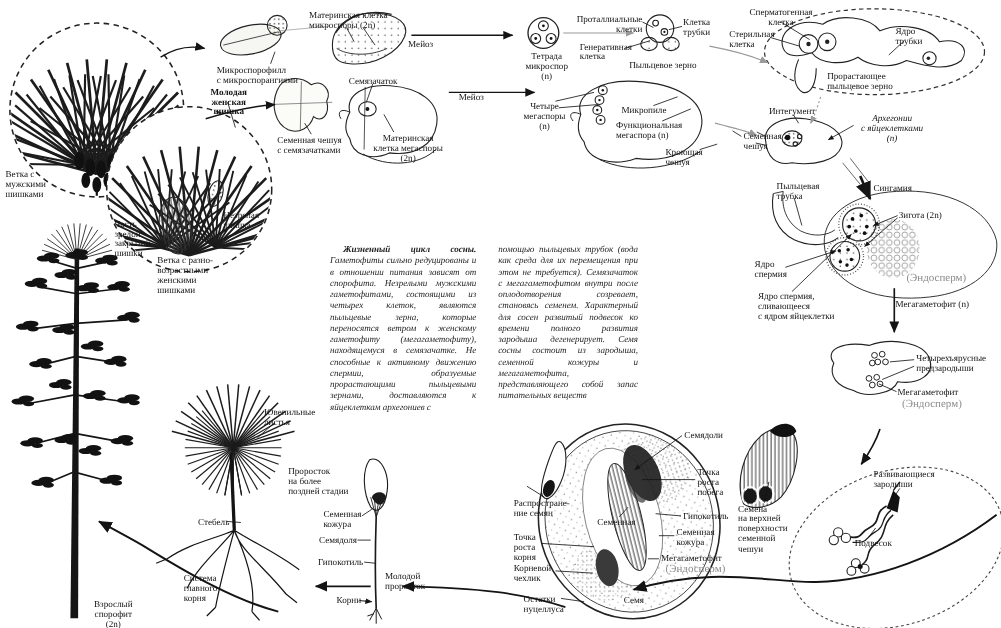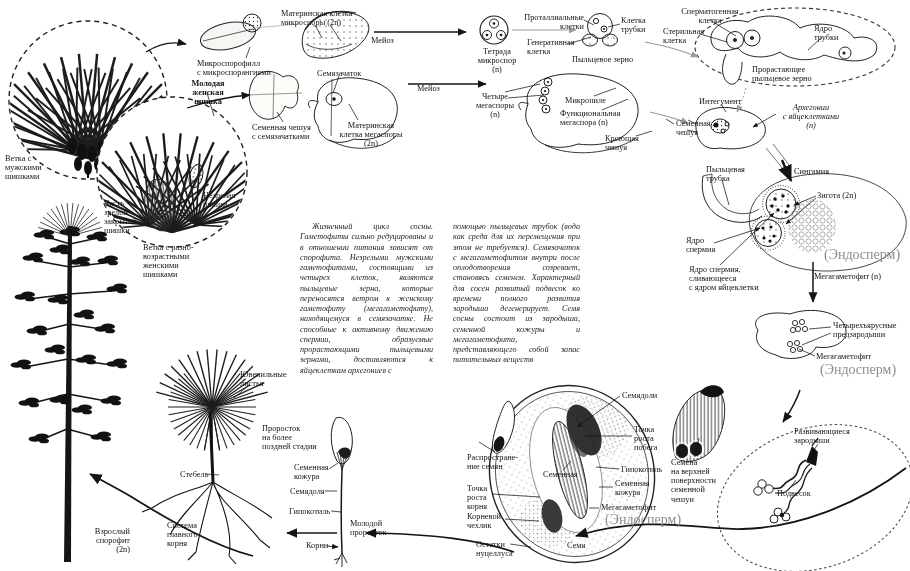--- a/index.html
+++ b/index.html
@@ -2,24 +2,24 @@
 <html><head>
 <meta charset="utf-8">
 <style>
   html,body{margin:0;padding:0;background:#e8e8e8}
   .fig{position:relative;width:910px;height:571px;background:#ffffff;overflow:hidden;
        font-family:"Liberation Serif","DejaVu Serif",serif;color:#141414}
   svg.art{position:absolute;left:0;top:0}
   .lbl{position:absolute;font-size:8.3px;line-height:1.1;white-space:pre-line}
   .lbl.center{text-align:center}
   .lbl.right{text-align:right}
-  .lbl.gray{color:#8c8c8c;font-size:14px}
+  .lbl.gray{color:#8c8c8c;font-size:10px}
   .cap{position:absolute;font-size:8.2px;line-height:1.25;font-style:italic;text-align:justify;color:#1c1c1c}
   .cap.c1{text-indent:12px}
-  .cap .t{font-weight:normal}
+  .cap .t{font-weight:bold}
 </style>
 </head>
 <body>
 
 <div class="fig">
 
 <svg class="art" width="910" height="571" viewBox="0 0 910 571">
   <defs>
     <marker id="ah" markerWidth="8" markerHeight="7" refX="6.5" refY="3" orient="auto">
       <path d="M0,0L7,3L0,6Z" fill="#141414"></path>
@@ -418,25 +418,25 @@
       <div class="lbl" style="left: 417px; top: 84px;">Мейоз</div>
       <div class="lbl" style="left: 5px; top: 154px;">Ветка с
 мужскими
 шишками</div>
       <div class="lbl" style="left: 104px; top: 182px; margin-top: 17px;">Часть
 зрелой
 закрытой
 шишки</div>
       <div class="lbl" style="left: 203px; top: 191px;">Незрелая
 шишка</div>
-      <div class="lbl" style="left: 143px; top: 243px;">Ветка с разно-
+      <div class="lbl" style="left: 143px; top: 232px;">Ветка с разно-
 возрастными
 женскими
 шишками</div>
-      <div class="lbl center" style="left: 76px; top: 527px; width: 54px; text-align: right;">Взрослый
+      <div class="lbl center" style="left: 76px; top: 545px; width: 54px;">Взрослый
 спорофит
 (2n)</div>
       <div class="lbl" style="left: 167px; top: 521px;">Система
 главного
 корня</div>
       <div class="lbl center" style="left: 474px; top: 47px; width: 46px;">Тетрада
 микроспор
 (n)</div>
       <div class="lbl right" style="left: 520px; top: 13px; width: 64px;">Проталлиальные
 клетки</div>

